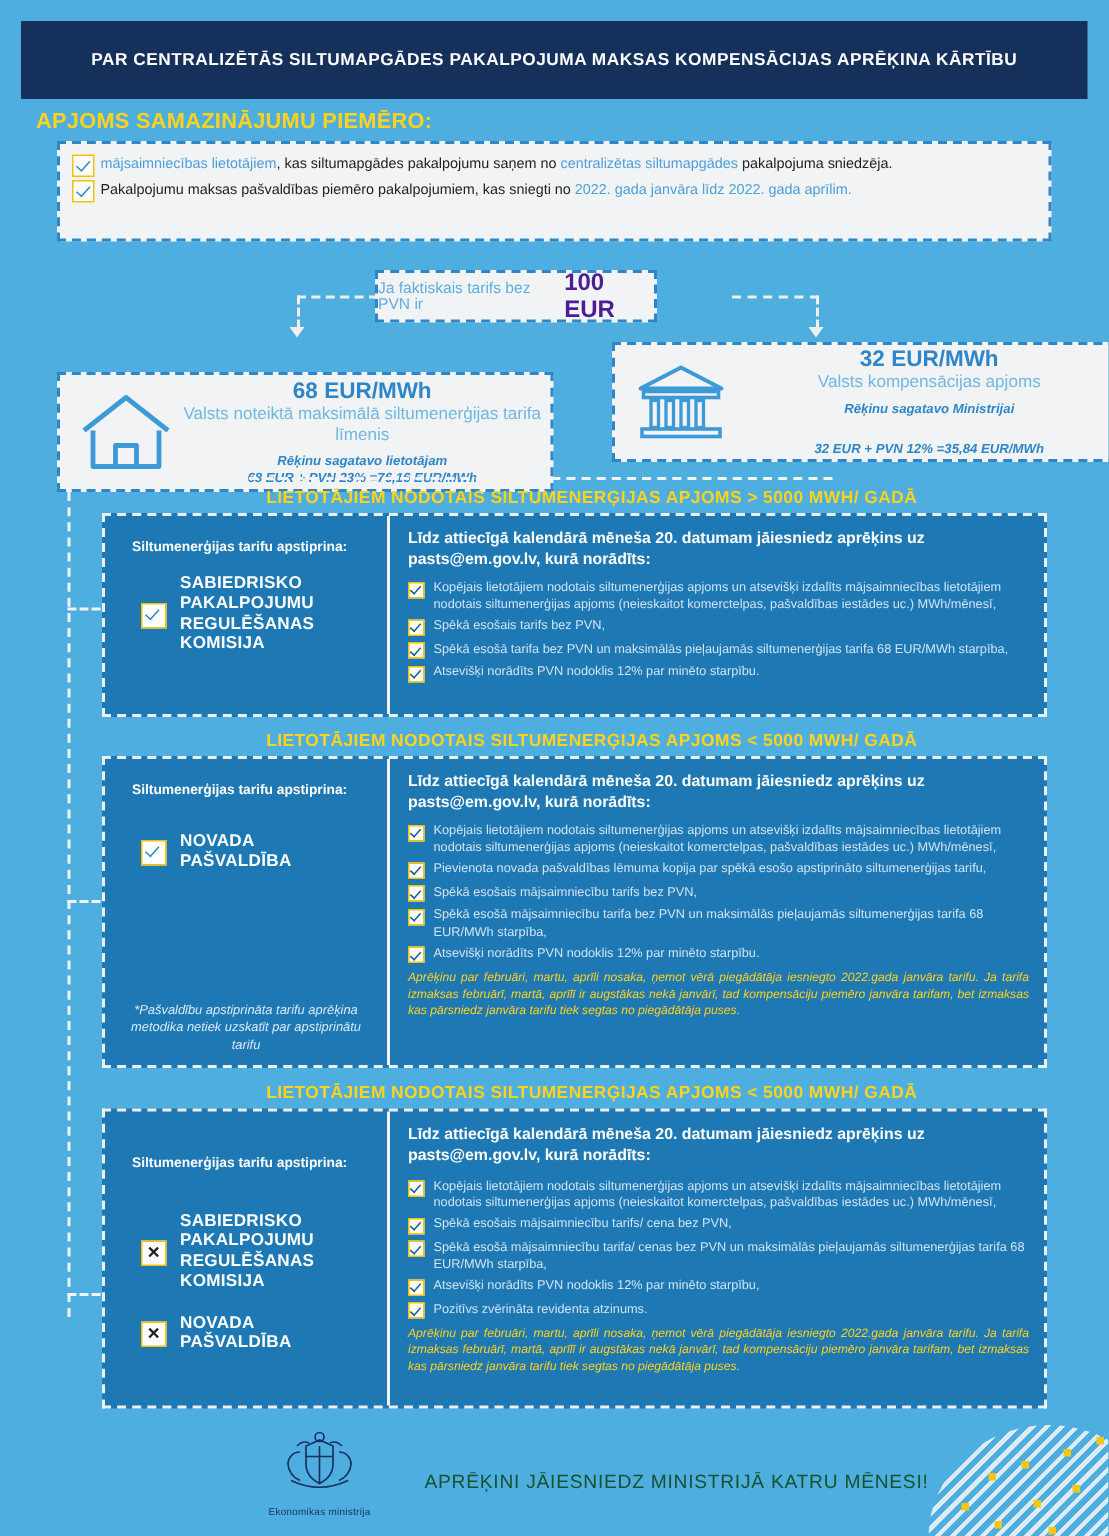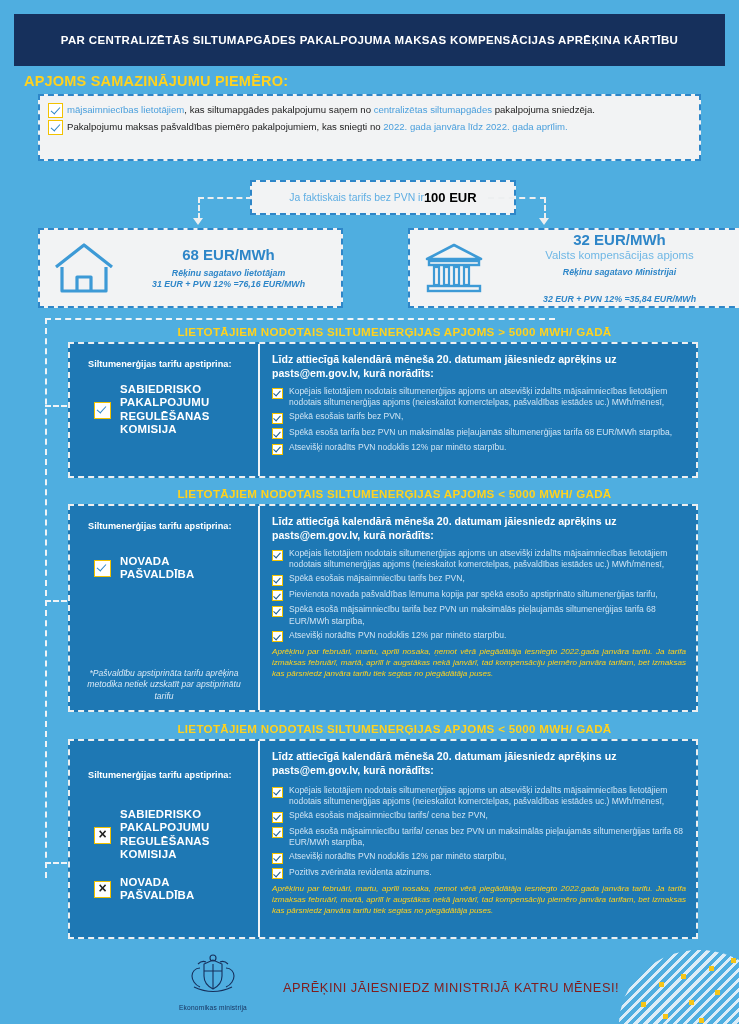--- a/index.html
+++ b/index.html
@@ -48,41 +48,41 @@
   .chk.x::after{
     content:"\00d7"; border:none; transform:none;
     left:0; top:-3px; width:100%; text-align:center;
     color:#222; font-size:14px; font-weight:bold; line-height:18px;
   }
   .top-text{ font-size:9.6px; line-height:13.4px; color:#222; }
   .blue{ color:#4A9FDC; }
 
   
   .tarif-note{
-    position:absolute; left:250px; top:180px; width:266px; height:35px;
+    position:absolute; left:250px; top:180px; width:188px; height:35px;
     background:#F2F3F4; border:2px dashed #2E86C8;
     display:flex; align-items:center; justify-content:center;
     font-size:10.4px; color:#5FAEE3;
   }
-  .tarif-note b{ color:#000000; font-size:13px;text-align:center; }
+  .tarif-note b{ color:#4c1d95; font-size:16px; }
   .conn-h{ position:absolute; height:0; border-top:2px dashed #EDEFF0; }
   .conn-v{ position:absolute; width:0; border-left:2px dashed #EDEFF0; }
   .arrow-dn{
     position:absolute; width:0;height:0;
     border-left:5px solid transparent;border-right:5px solid transparent;
     border-top:7px solid #EDEFF0;
   }
 
   
   .tcard{
     position:absolute; top:228px; height:80px;
     background:#F2F3F4; border:2px dashed #2E86C8;
     display:flex; align-items:center; padding:4px 6px;
   }
-  .tcard.left{ left:38px; width:305px; }
+  .tcard.left{ left:38px; width:331px;margin-top:20px; }
   .tcard.right{ left:408px; width:347px; }
   .tcard .icon{ flex:0 0 76px; display:flex;align-items:center;justify-content:center;}
   .tcard .body{ flex:1; text-align:center; }
   .tcard .big{ color:#2E86C8; font-size:15px; font-weight:bold; }
   .tcard .sub{ color:#6FB7E5; font-size:11.4px; line-height:14px; }
   .tcard .ital{ color:#2E86C8; font-size:8.8px; font-style:italic; font-weight:bold; line-height:11.5px; margin-top:5px;}
 
   
   .flowline{
     position:absolute; left:45px; top:318px; width:0; height:560px;
@@ -148,21 +148,21 @@
     color:#FFD21E; font-size:8.1px; font-style:italic; line-height:11px;
     text-align:justify; margin-top:4px;
   }
 
   
   .footer{ position:absolute; left:0; top:944px; width:739px; height:80px; }
   .crest{ position:absolute; left:170px; top:10px; width:86px; text-align:center; }
   .crest .cname{ font-size:6.6px; color:#16305C; margin-top:2px; letter-spacing:.2px;}
   .footer-text{
     position:absolute; left:283px; top:36px;
-    color:#7f1d1d; font-size:12.8px; letter-spacing:.5px;
+    color:#14532d; font-size:12.8px; letter-spacing:.5px;
   }
   .eu-dec{
     position:absolute; right:0; top:0; width:120px; height:80px; overflow:hidden;
   }
   .eu-dec .quarter{
     position:absolute; left:0; top:6px; width:160px;height:150px;
     border-radius:50%;
     background:repeating-linear-gradient(-45deg,#DCEDF8 0 3px,transparent 3px 7px);
   }
   .eu-star{ position:absolute; width:5px;height:5px;background:#F5C518; }
@@ -205,22 +205,23 @@
 <div class="tcard left">
   <div class="icon">
     <svg width="64" height="54" viewBox="0 0 64 54">
       <path d="M4 26 L32 4 L60 26" fill="none" stroke="#3D9AD6" stroke-width="3.2" stroke-linejoin="round"></path>
       <path d="M10 26 V50 H54 V26" fill="none" stroke="#3D9AD6" stroke-width="3.2" stroke-linejoin="round"></path>
       <path d="M25 50 V36 h14 v14" fill="none" stroke="#3D9AD6" stroke-width="3.2" stroke-linejoin="round"></path>
     </svg>
   </div>
   <div class="body">
     <div class="big">68 EUR/MWh</div>
+    <div class="sub">Valsts noteiktā maksimālā siltumenerģijas tarifa līmenis</div>
     <div class="ital">Rēķinu sagatavo lietotājam</div>
-    <div class="ital" style="margin-top:0;">31 EUR + PVN 12% =76,16 EUR/MWh</div>
+    <div class="ital" style="margin-top:0;">68 EUR + PVN 23% =76,16 EUR/MWh</div>
   </div>
 </div>
 
 <div class="tcard right">
   <div class="icon">
     <svg width="62" height="54" viewBox="0 0 62 54">
       <path d="M4 18 L31 4 L58 18 Z" fill="none" stroke="#3D9AD6" stroke-width="2.6" stroke-linejoin="round"></path>
       <rect x="6" y="20" width="50" height="4" fill="none" stroke="#3D9AD6" stroke-width="2.4"></rect>
       <rect x="11" y="26" width="5" height="18" fill="none" stroke="#3D9AD6" stroke-width="2.2"></rect>
       <rect x="21" y="26" width="5" height="18" fill="none" stroke="#3D9AD6" stroke-width="2.2"></rect>
@@ -284,25 +285,25 @@
     <div class="note-foot">*Pašvaldību apstiprināta tarifu aprēķina metodika netiek uzskatīt par apstiprinātu tarifu</div>
   </div>
   <div class="sec-right">
     <h4>Līdz attiecīgā kalendārā mēneša 20. datumam jāiesniedz aprēķins uz pasts@em.gov.lv, kurā norādīts:</h4>
     <div class="bullet">
         <span class="bchk"></span>
         <span class="btxt">Kopējais lietotājiem nodotais siltumenerģijas apjoms un atsevišķi izdalīts mājsaimniecības lietotājiem nodotais siltumenerģijas apjoms (neieskaitot komerctelpas, pašvaldības iestādes uc.) MWh/mēnesī,</span>
       </div>
     <div class="bullet">
         <span class="bchk"></span>
+        <span class="btxt">Pievienota novada pašvaldības lēmuma kopija par spēkā esošo apstiprināto siltumenerģijas tarifu,</span>
+      </div>
+    <div class="bullet">
+        <span class="bchk"></span>
         <span class="btxt">Spēkā esošais mājsaimniecību tarifs bez PVN,</span>
-      </div>
-    <div class="bullet">
-        <span class="bchk"></span>
-        <span class="btxt">Pievienota novada pašvaldības lēmuma kopija par spēkā esošo apstiprināto siltumenerģijas tarifu,</span>
       </div>
     <div class="bullet">
         <span class="bchk"></span>
         <span class="btxt">Spēkā esošā mājsaimniecību tarifa bez PVN un maksimālās pieļaujamās siltumenerģijas tarifa 68 EUR/MWh starpība,</span>
       </div>
     <div class="bullet">
         <span class="bchk"></span>
         <span class="btxt">Atsevišķi norādīts PVN nodoklis 12% par minēto starpību.</span>
       </div>
     <div class="ital-note">Aprēķinu par februāri, martu, aprīli nosaka, ņemot vērā piegādātāja iesniegto 2022.gada janvāra tarifu. Ja tarifa izmaksas februārī, martā, aprīlī ir augstākas nekā janvārī, tad kompensāciju piemēro janvāra tarifam, bet izmaksas kas pārsniedz janvāra tarifu tiek segtas no piegādātāja puses.</div>

